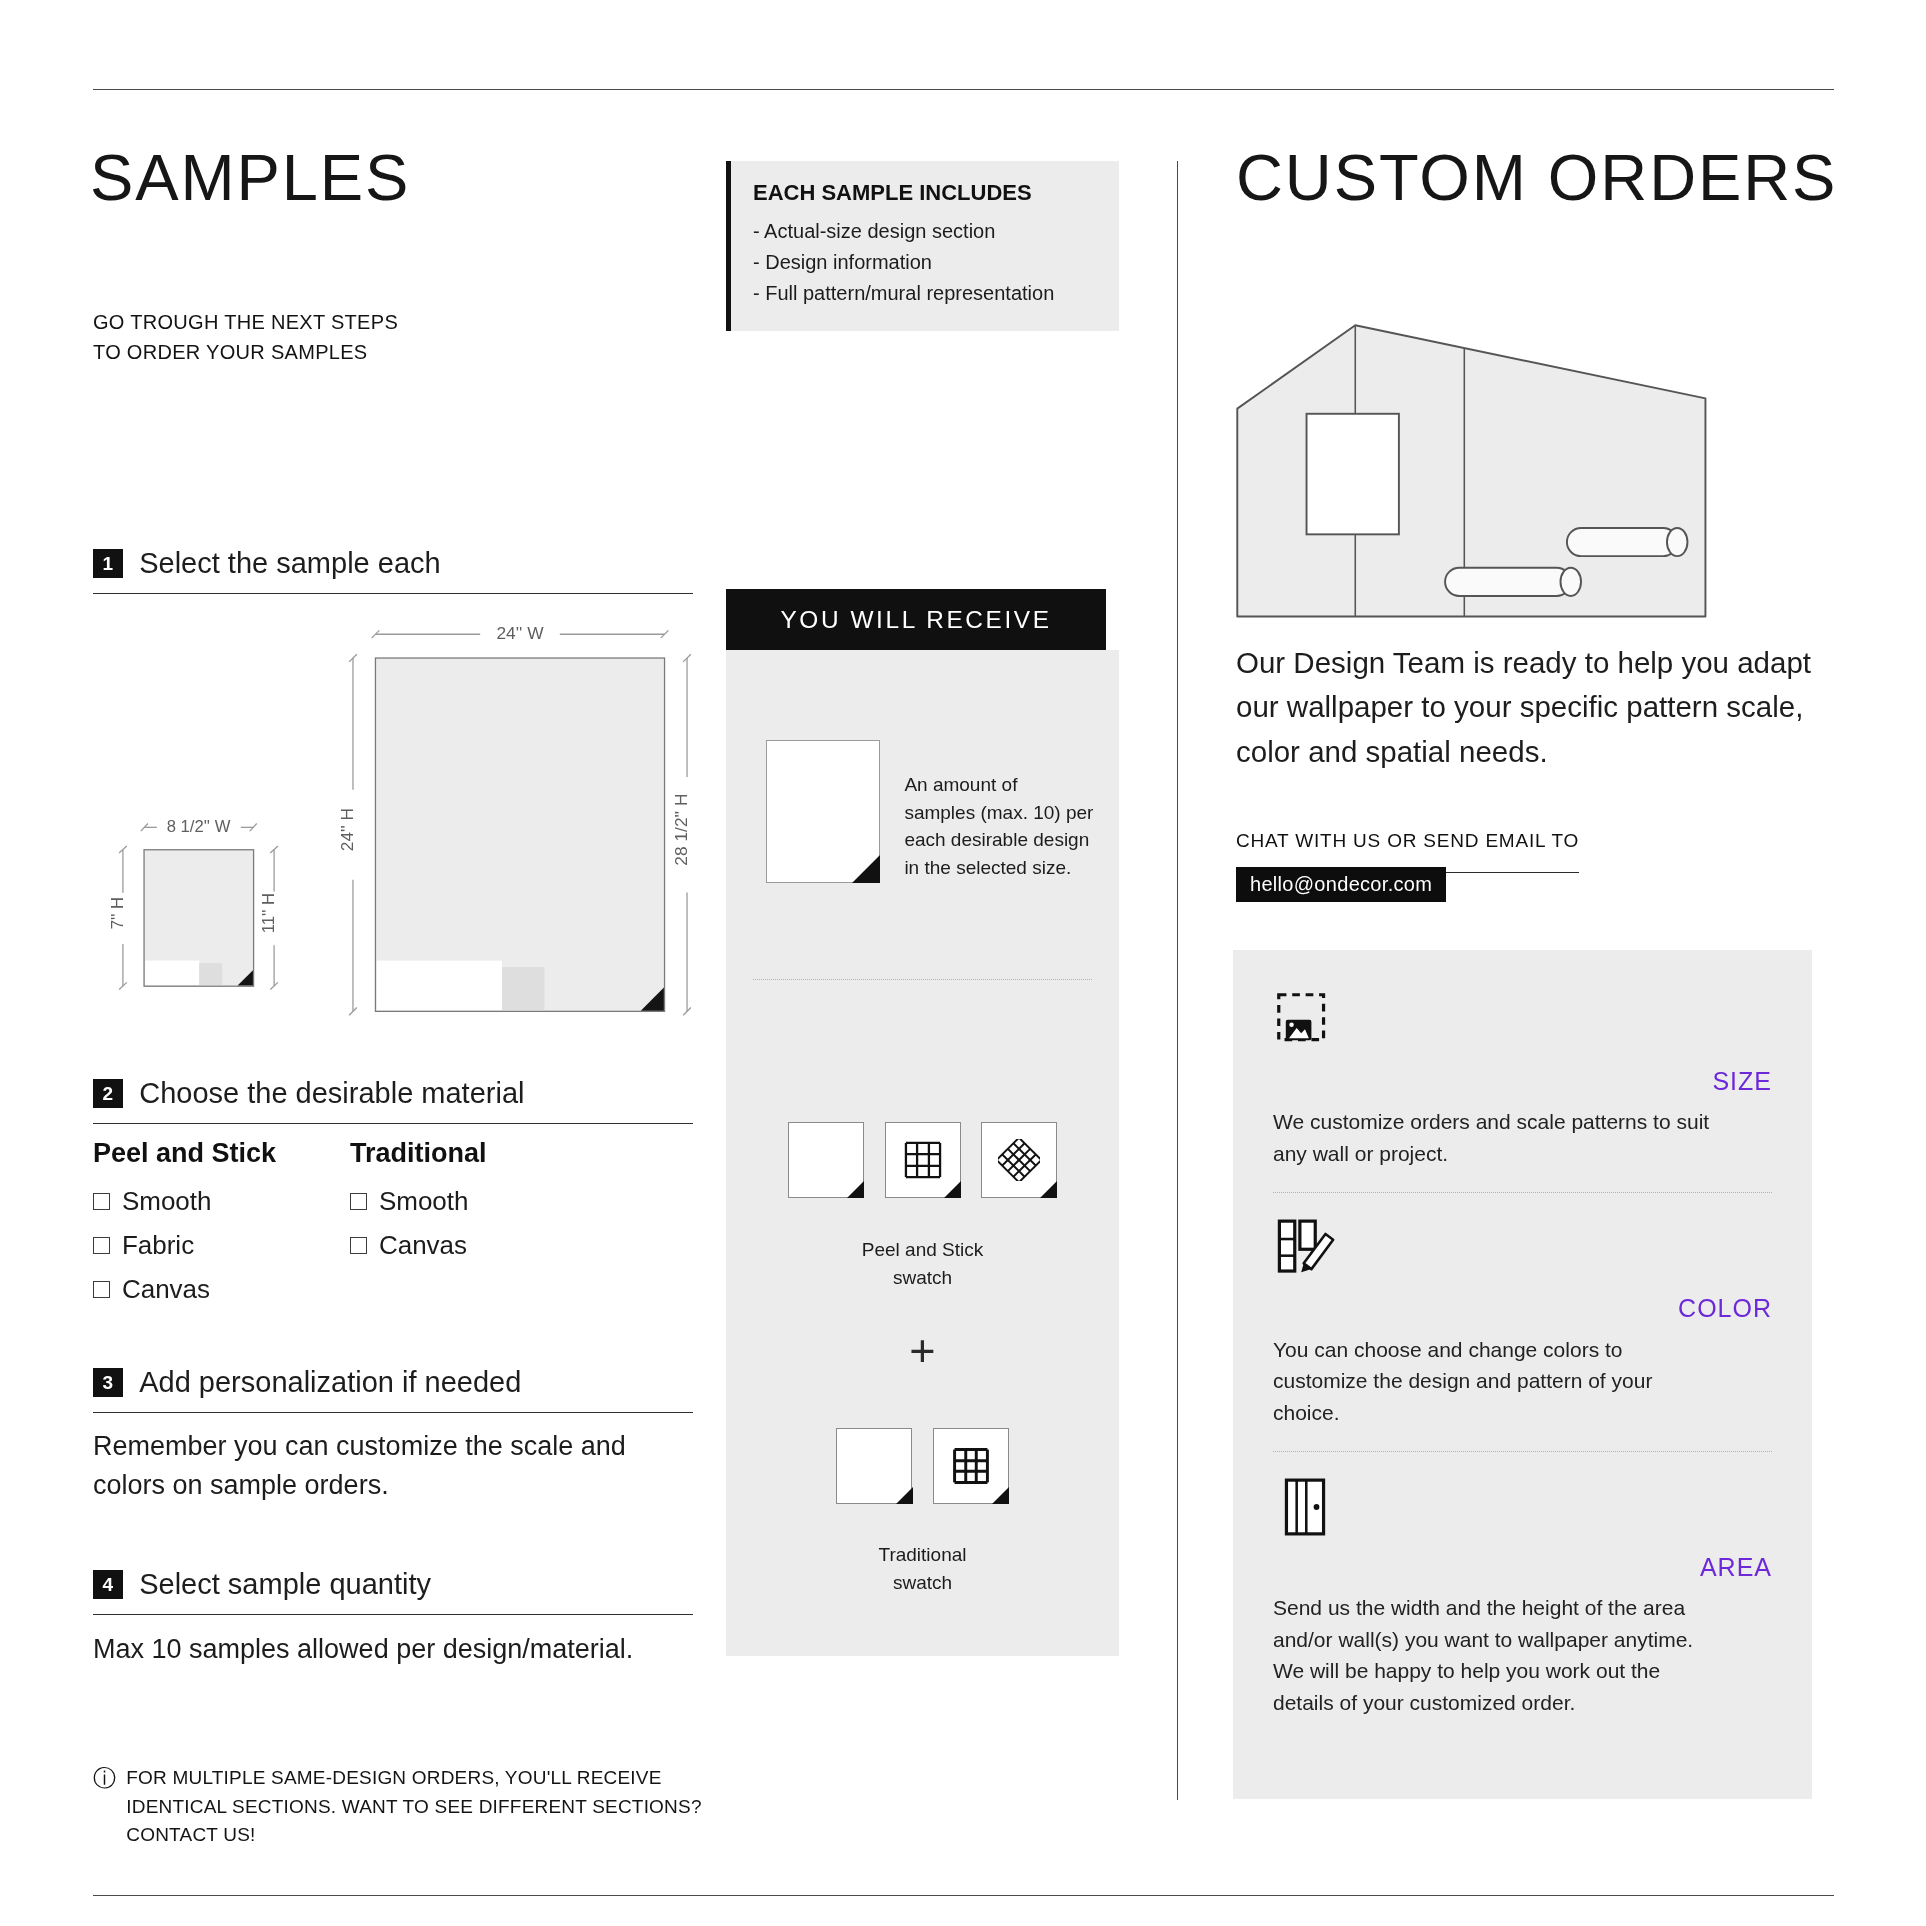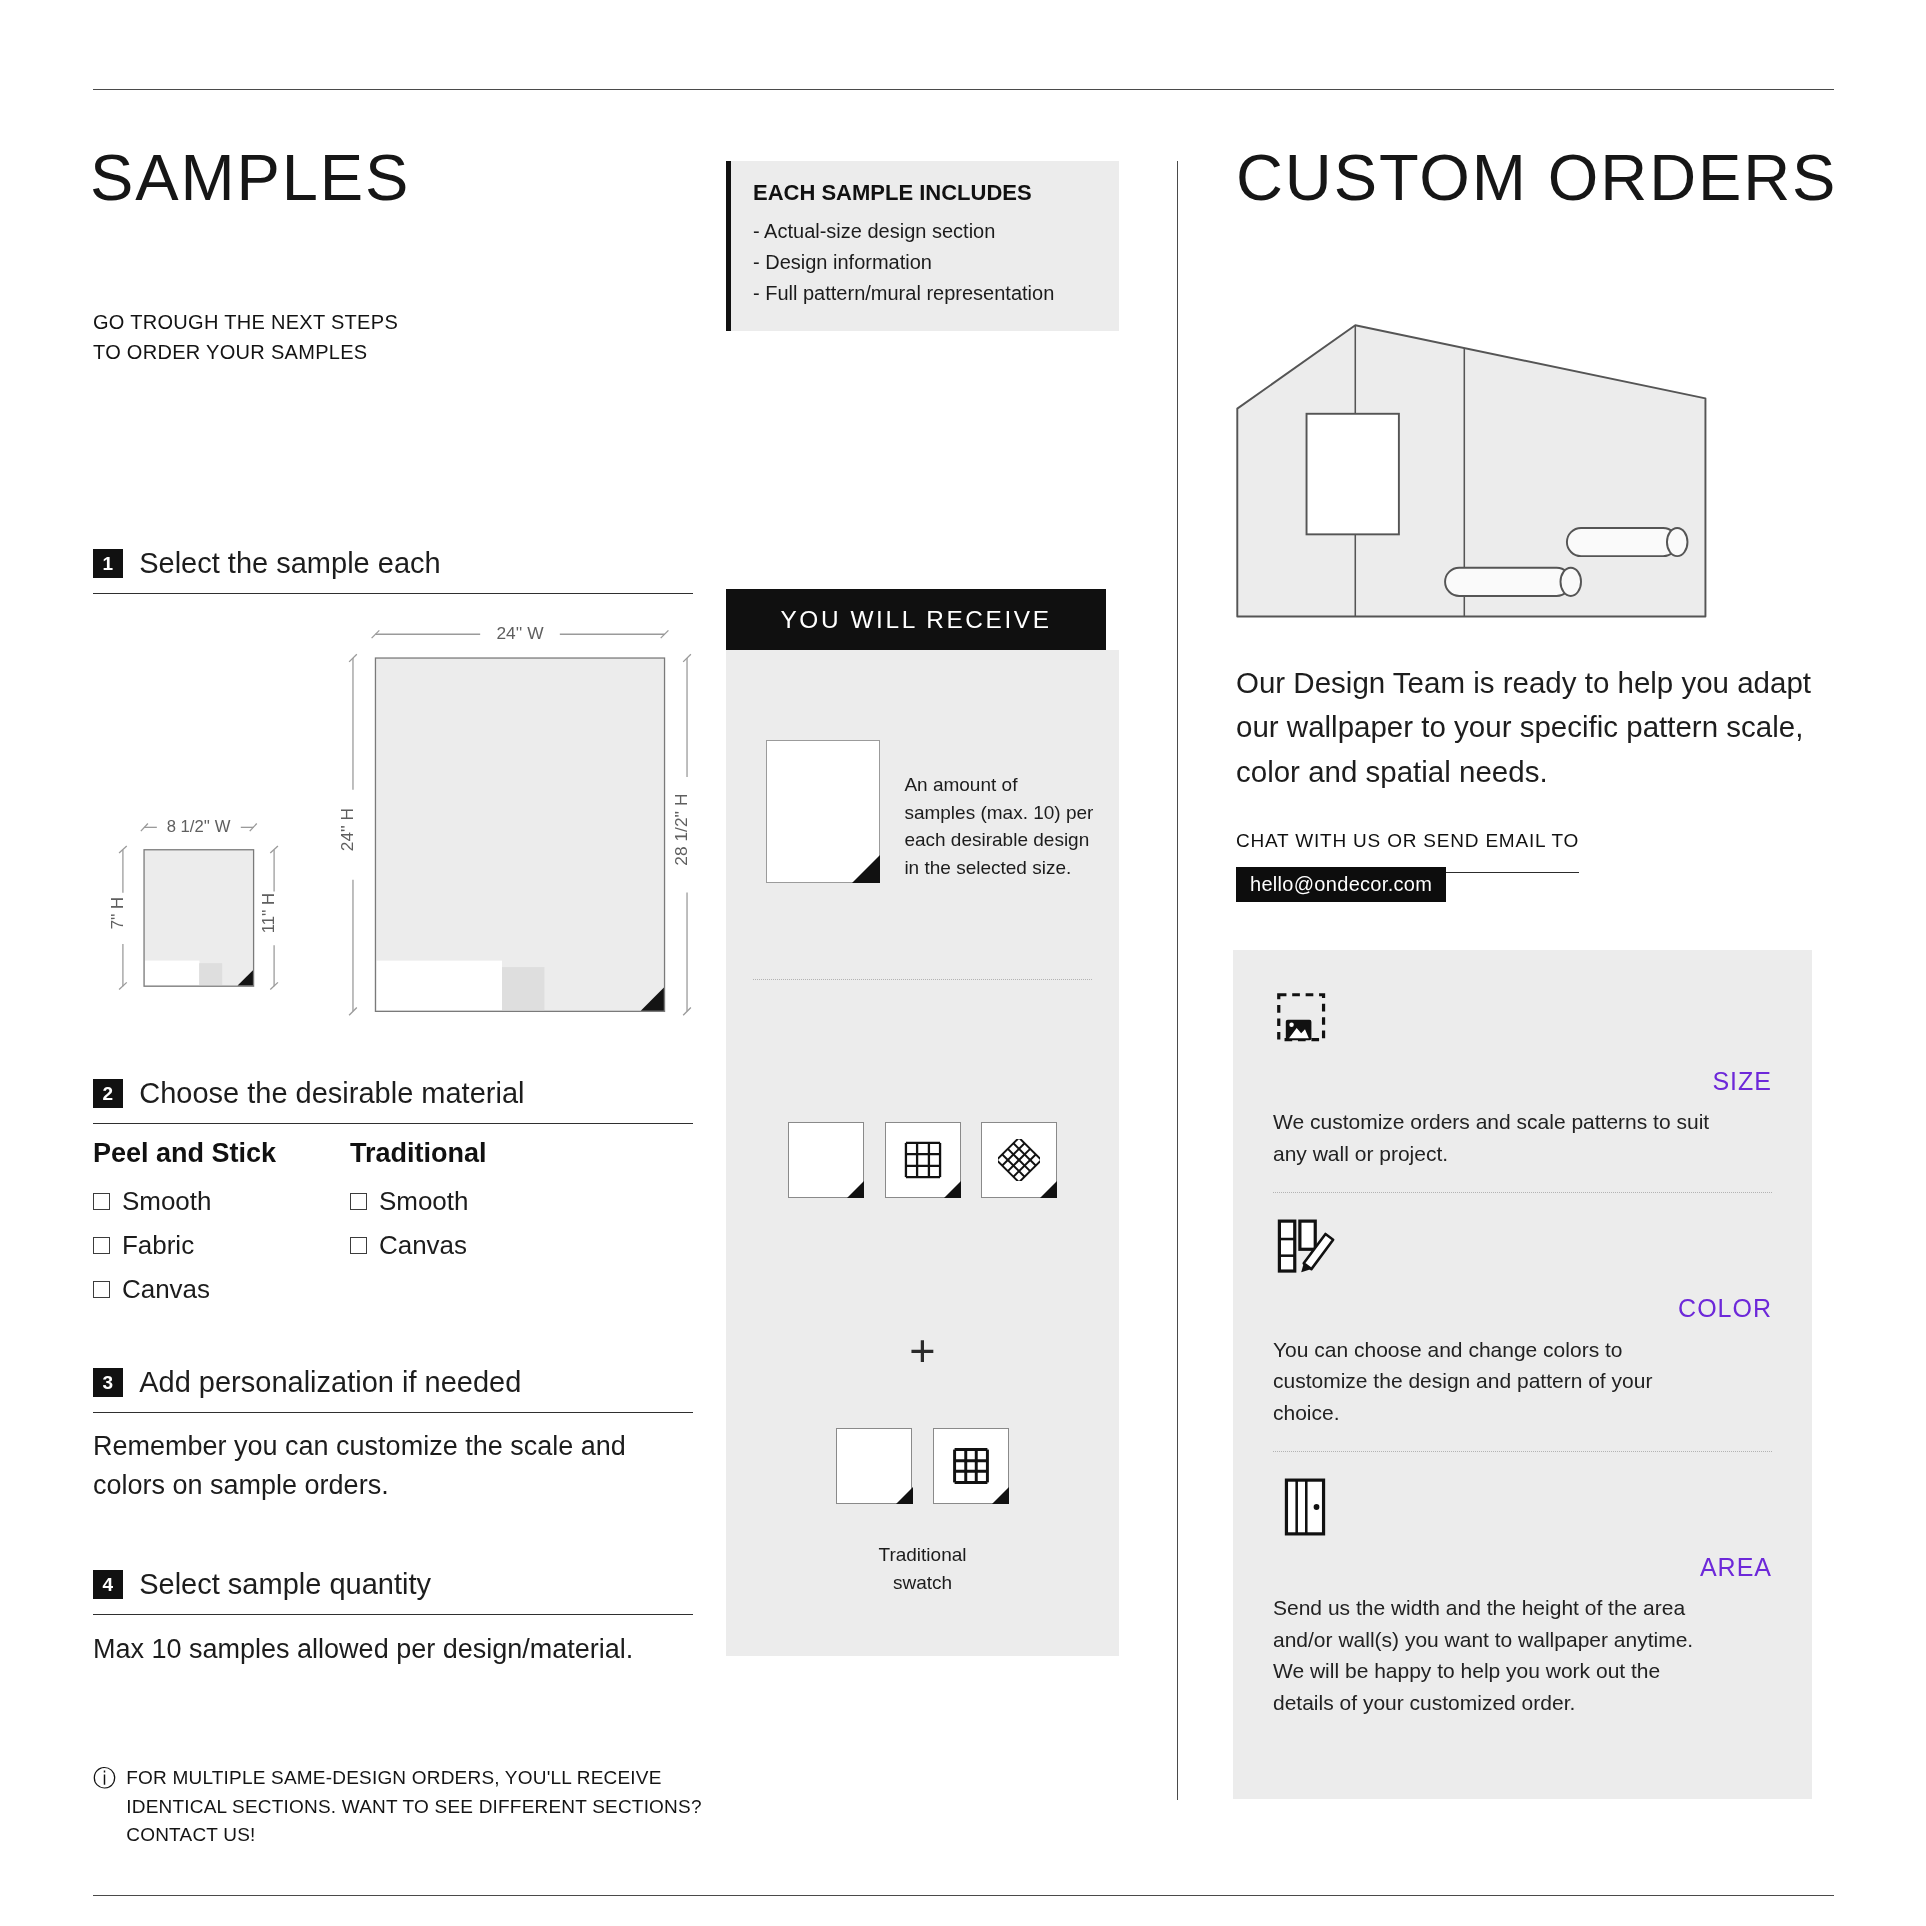--- a/index.html
+++ b/index.html
@@ -55,21 +55,21 @@
   .swatch-row{position:absolute;left:0;right:0;display:flex;justify-content:center;gap:20.5px;}
   .swatch{width:76px;height:76px;background:#fff;border:1.3px solid #8a8a8a;position:relative;box-sizing:border-box;
     display:flex;align-items:center;justify-content:center;}
   .swatch::after{content:"";position:absolute;right:-1.3px;bottom:-1.3px;width:0;height:0;
     border-bottom:17.3px solid #111;border-left:17.3px solid transparent;}
   .swatch-label{position:absolute;left:0;right:0;text-align:center;}
   .swatch-label span{display:inline-block;max-width:151px;font-size:19px;line-height:1.45;color:#1c1c1c;}
   .plus{position:absolute;left:0;right:0;top:675px;text-align:center;font-size:45px;color:#2a2a2a;}
 
   
-  .custom-par{position:absolute;left:1236px;top:661px;width:581px;font-size:29.5px;line-height:1.5;color:#1d1d1d;}
+  .custom-par{position:absolute;left:1236px;top:641px;width:581px;font-size:29.5px;line-height:1.5;color:#1d1d1d;}
   .chat-label{position:absolute;left:1236px;top:830px;font-size:19px;letter-spacing:0.8px;color:#111;
     border-bottom:1.3px solid #2c2c2c;padding-bottom:20px;}
   .email-badge{position:absolute;left:1236px;top:867px;background:#0d0d0d;color:#fff;font-size:20px;
     padding:5.8px 14px;letter-spacing:0.3px;}
   .features-panel{position:absolute;left:1233px;top:950px;width:579px;height:849px;background:#ececec;
     box-sizing:border-box;padding:39px 40px;overflow:hidden;}
   .feature-icon{margin-bottom:14px;height:64px;}
   .feature-name{font-size:25px;letter-spacing:1px;color:#6d28d9;margin-bottom:10.3px;text-align:right;}
   .feature-text{font-size:21px;line-height:1.5;color:#222;max-width:449px;}
   .feature-div{border-top:1.9px dotted #b3b3b3;margin:23px 0;}
@@ -241,20 +241,23 @@
             <line x1="8" y1="8" x2="56" y2="8"></line>
               <line x1="8" y1="20" x2="56" y2="20"></line>
             <line x1="8" y1="32" x2="56" y2="32"></line>
               <line x1="8" y1="44" x2="56" y2="44"></line>
             <line x1="8" y1="56" x2="56" y2="56"></line>
           </g>
         </svg>
       </div>
     </div>
 
+    <div class="swatch-label" style="top:586px;">
+      <span>Peel and Stick swatch</span>
+    </div>
 
     <div class="plus">+</div>
 
     <div class="swatch-row" style="top:778px;">
       <div class="swatch"></div>
       <div class="swatch">
         <svg width="42" height="42" viewBox="0 0 64 64">
           <g stroke="#111" stroke-width="4.5">
             <line x1="7" y1="7" x2="7" y2="57"></line>
               <line x1="24" y1="7" x2="24" y2="57"></line>

